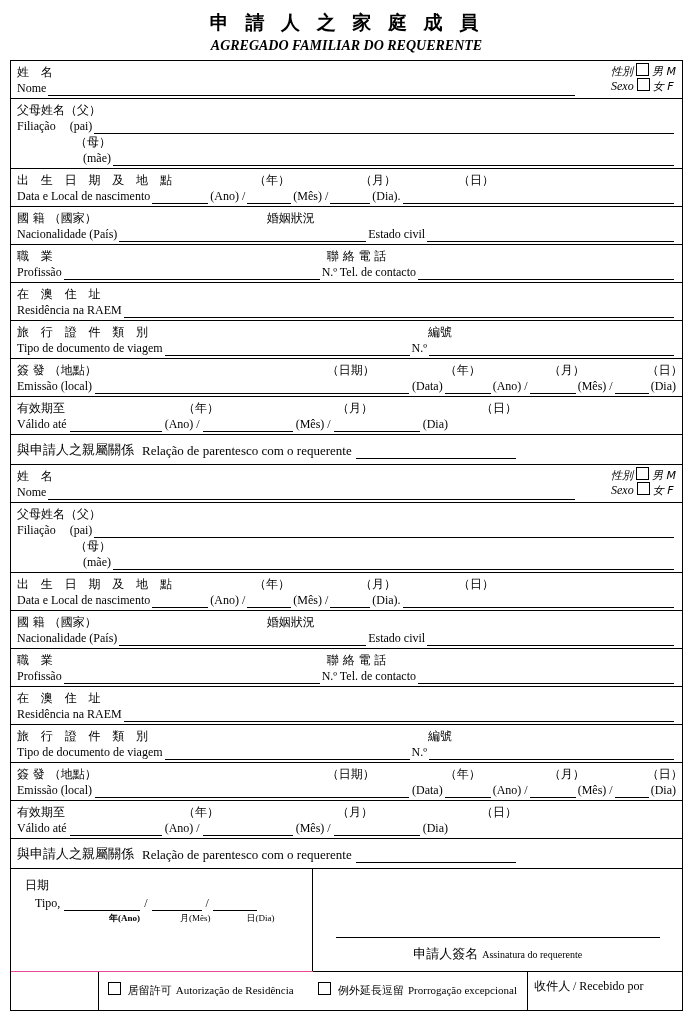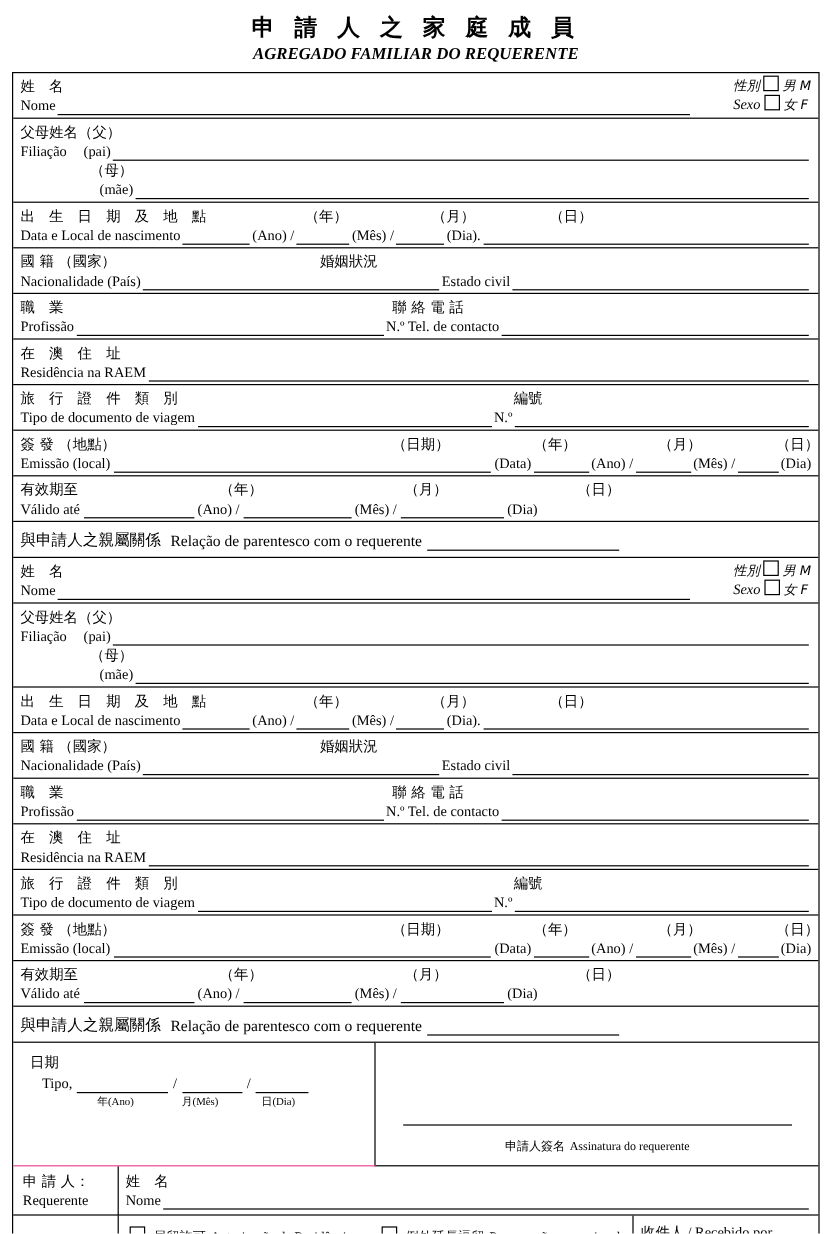--- a/index.html
+++ b/index.html
@@ -333,55 +333,38 @@
           <div class="cn" style="margin-bottom:2px;">日期</div>
           <div class="flexrow">
             <span class="pt nogrow" style="margin-left:10px;">Tipo,</span>
             <span class="u" style="width:76px;margin:0 4px;"></span>
             <span class="pt nogrow">/</span>
             <span class="u" style="width:50px;margin:0 4px;"></span>
             <span class="pt nogrow">/</span>
             <span class="u" style="width:44px;margin:0 4px;"></span>
           </div>
           <div class="flexrow" style="margin-top:1px;">
-            <span class="mini nogrow" style="margin-left:56px;">年(Ano)</span>
+            <span class="mini nogrow" style="margin-left:84px;font-weight:bold;">年(Ano)</span>
             <span class="mini nogrow" style="margin-left:40px;">月(Mês)</span>
             <span class="mini nogrow" style="margin-left:36px;">日(Dia)</span>
           </div>
         </td>
         <td style="border-bottom:1px solid #000;padding:8px;vertical-align:bottom;">
           <div style="text-align:center;">
             <div class="u" style="width:92%;height:26px;border-bottom:1px solid #000;"></div>
             <div style="margin-top:2px;">
-              <span class="cn" style="font-size:10px;">申請人簽名</span>
+              <span class="cn" style="font-size:13px;">申請人簽名</span>
               <span class="pt" style="font-size:10px;">Assinatura do requerente</span>
             </div>
           </div>
         </td>
       </tr>
     </tbody>
       </table>
 
-    <table class="layout">
-      <tbody>
-          <tr>
-        <td style="width:13%;border-right:1px solid #000;border-bottom:1px solid #000;padding:4px 4px 4px 8px;">
-          <div class="cn">申 請 人：</div>
-          <div class="pt">Requerente</div>
-        </td>
-        <td style="border-bottom:1px solid #000;padding:4px 6px;">
-          <div class="cn label-cn-spaced">姓  名</div>
-          <div class="flexrow">
-            <span class="pt nogrow">Nome</span>
-            <span class="grow"></span>
-          </div>
-        </td>
-      </tr>
-    </tbody>
-      </table>
 
     <table class="layout">
       <tbody>
           <tr>
         <td style="width:13%;border-right:1px solid #000;padding:10px 4px 10px 8px;text-align:center;vertical-align:middle;">
           
           
         </td>
         <td style="border-right:1px solid #000;padding:6px 4px 6px 4px;width:64%;">
           <table class="layout">

